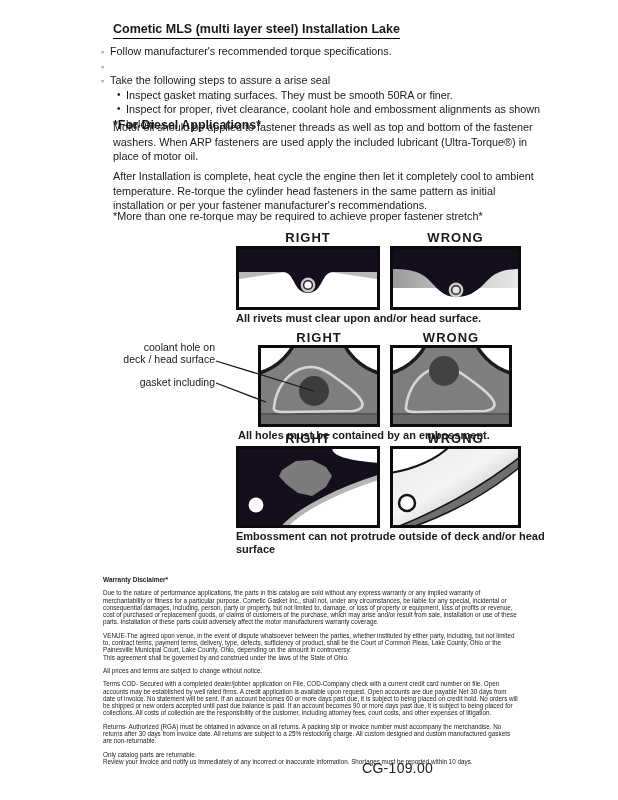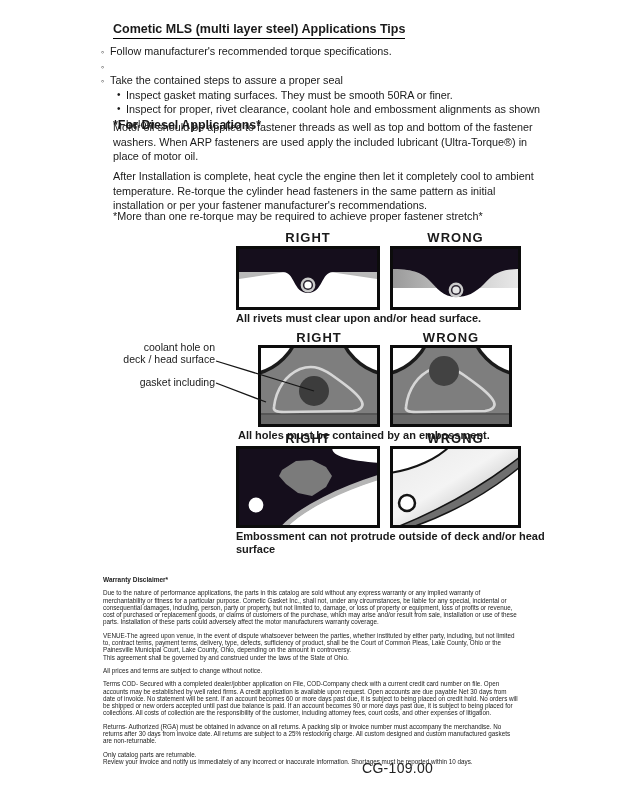--- a/index.html
+++ b/index.html
@@ -31,33 +31,33 @@
   .legal { left:103px; top:576px; width:416px; font-size:6.3px; line-height:7.3px; color:#222; }
   .legal .lheading { font-weight:bold; font-size:6.5px; margin-bottom:6px; }
   .legal p { margin:0 0 6px 0; white-space:pre-line; }
   .docnum { left:362px; top:760px; font-size:14px; letter-spacing:0.3px; color:#222; }
 </style>
 </head>
 <body>
 
 <div class="page">
 
-  <div class="abs title">Cometic MLS (multi layer steel) Applications Tips</div>
+  <div class="abs title">Cometic MLS (multi layer steel) Installation Lake</div>
 
   <div class="abs tips">
     <div class="tip-row lvl1">
       <span class="marker">◦</span>
       <span>Follow manufacturer's recommended torque specifications.</span>
     </div>
     <div class="tip-row lvl1">
       <span class="marker">◦</span>
     </div>
     <div class="tip-row lvl1">
       <span class="marker">◦</span>
-      <span>Take the contained steps to assure a proper seal</span>
+      <span>Take the following steps to assure a arise seal</span>
     </div>
     <div class="tip-row lvl2">
       <span class="marker">•</span>
       <span>Inspect gasket mating surfaces.  They must be smooth 50RA or finer.</span>
     </div>
     <div class="tip-row lvl2">
       <span class="marker">•</span>
       <span>Inspect for proper, rivet clearance, coolant hole and embossment alignments as shown below.</span>
     </div>
   </div>

